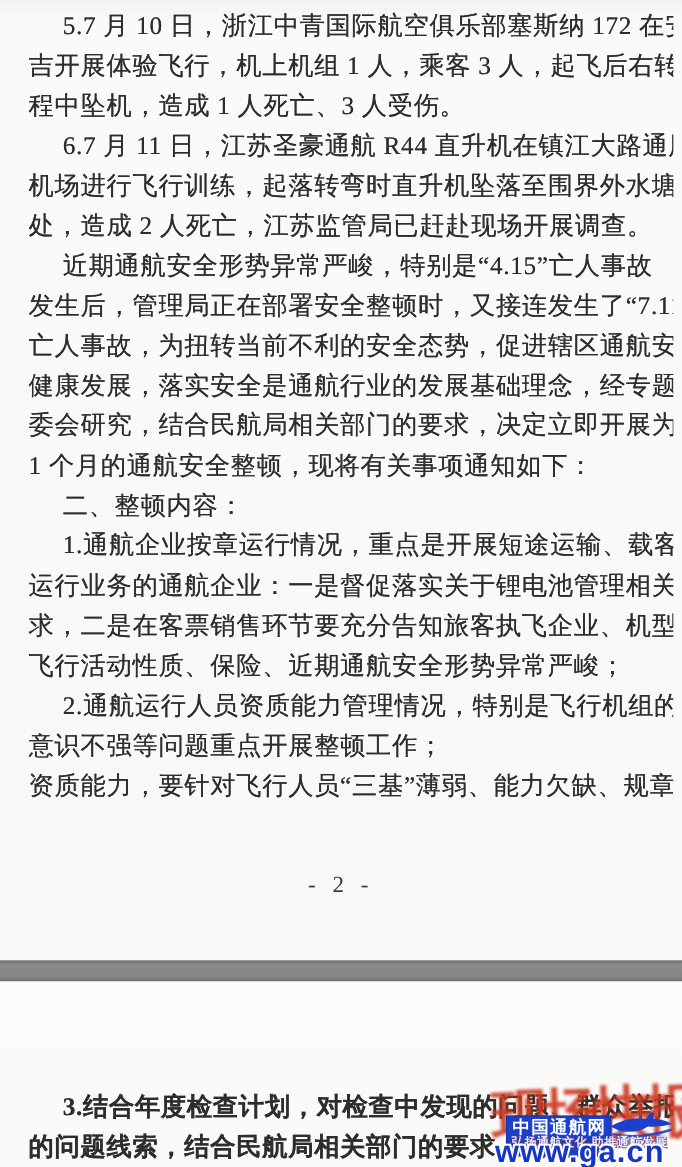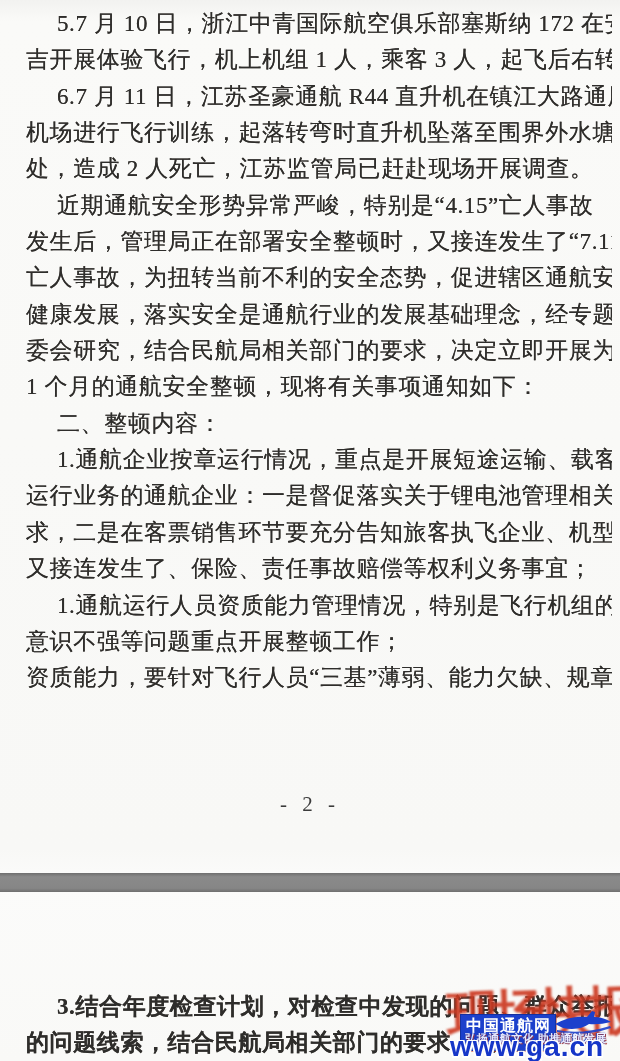--- a/index.html
+++ b/index.html
@@ -73,35 +73,36 @@
   }
 </style>
 </head>
 <body>
 
 <div class="scan-bg"></div>
 
 <div class="textblock" id="page1-text">
   <div class="doc-line indent">5.7 月 10 日，浙江中青国际航空俱乐部塞斯纳 172 在安</div>
   <div class="doc-line">吉开展体验飞行，机上机组 1 人，乘客 3 人，起飞后右转过</div>
+  <div class="doc-line">程中坠机，造成 1 人死亡、3 人受伤。</div>
   <div class="doc-line indent">6.7 月 11 日，江苏圣豪通航 R44 直升机在镇江大路通用</div>
   <div class="doc-line">机场进行飞行训练，起落转弯时直升机坠落至围界外水塘</div>
   <div class="doc-line">处，造成 2 人死亡，江苏监管局已赶赴现场开展调查。</div>
   <div class="doc-line indent">近期通航安全形势异常严峻，特别是“4.15”亡人事故</div>
   <div class="doc-line">发生后，管理局正在部署安全整顿时，又接连发生了“7.11”</div>
   <div class="doc-line">亡人事故，为扭转当前不利的安全态势，促进辖区通航安全</div>
   <div class="doc-line">健康发展，落实安全是通航行业的发展基础理念，经专题安</div>
   <div class="doc-line">委会研究，结合民航局相关部门的要求，决定立即开展为期</div>
   <div class="doc-line">1 个月的通航安全整顿，现将有关事项通知如下：</div>
   <div class="doc-line indent">二、整顿内容：</div>
   <div class="doc-line indent">1.通航企业按章运行情况，重点是开展短途运输、载客</div>
   <div class="doc-line">运行业务的通航企业：一是督促落实关于锂电池管理相关要</div>
   <div class="doc-line">求，二是在客票销售环节要充分告知旅客执飞企业、机型、</div>
-  <div class="doc-line">又接连发生了、保险、责任事故赔偿等权利义务事宜；</div>
-  <div class="doc-line indent">1.通航运行人员资质能力管理情况，特别是飞行机组的</div>
+  <div class="doc-line">飞行活动性质、保险、近期通航安全形势异常严峻；</div>
+  <div class="doc-line indent">2.通航运行人员资质能力管理情况，特别是飞行机组的</div>
   <div class="doc-line">意识不强等问题重点开展整顿工作；</div>
   <div class="doc-line">资质能力，要针对飞行人员“三基”薄弱、能力欠缺、规章</div>
 </div>
 
 <div class="page-number">- 2 -</div>
 
 <div class="separator-bar"></div>
 
 <div class="textblock" id="page2-text">
   <div class="doc-line indent">3.结合年度检查计划，对检查中发现的问题、群众举报</div>

